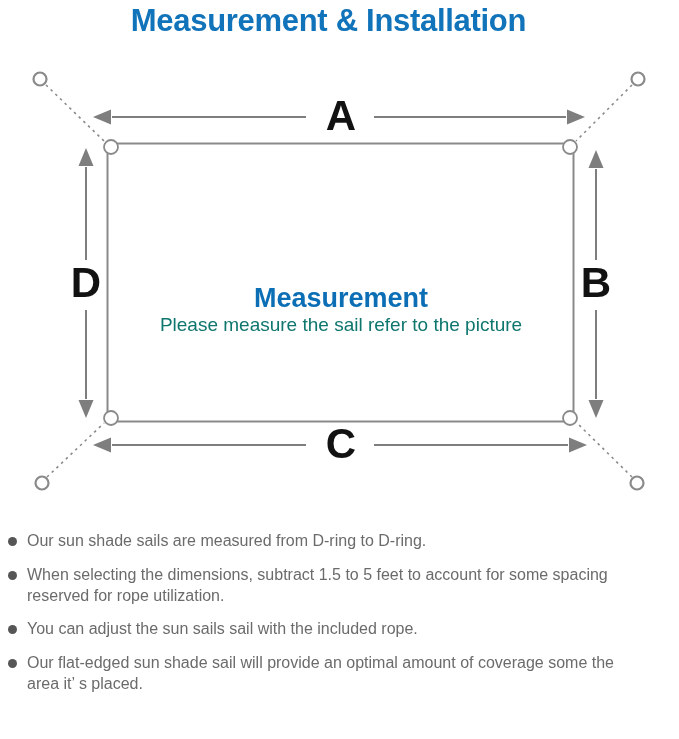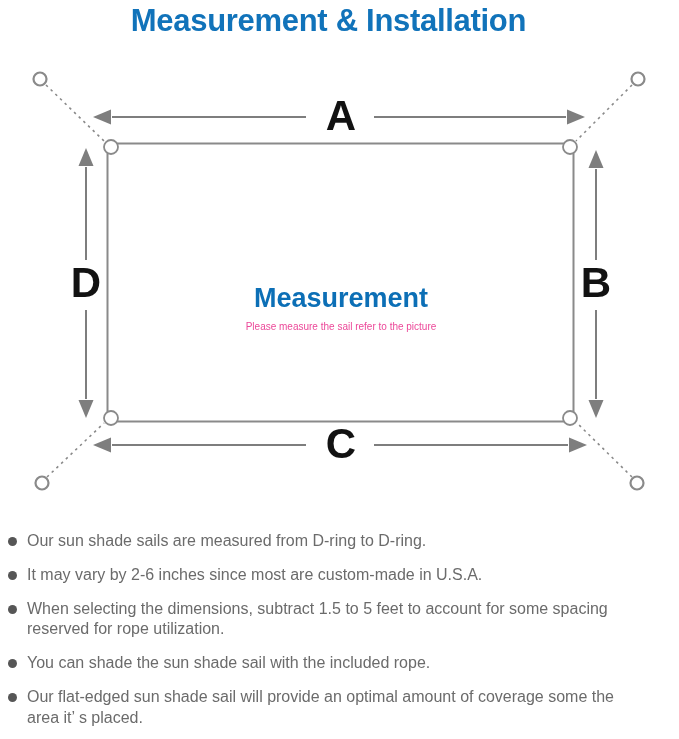--- a/index.html
+++ b/index.html
@@ -24,22 +24,22 @@
   }
   .center-text{
     position:absolute;left:341px;top:242px;
     transform:translateX(-50%);
     text-align:center;white-space:nowrap;
   }
   .center-title{
     font-size:27px;font-weight:700;color:#0C6FB6;line-height:1.2;margin-top:40px;
   }
   .center-sub{
-    margin-top:7px;
-    font-size:10px;color:#ec4899;
+    margin-top:0;
+    font-size:19px;color:#0f766e;
   }
   .notes{
     position:absolute;top:531px;left:8px;right:24px;
     display:flex;flex-direction:column;gap:13px;
   }
   .note{display:flex;gap:10px;align-items:flex-start;}
   .note .dot{
     flex:none;width:9px;height:9px;border-radius:50%;
     background:#565656;margin-top:6px;
   }
@@ -113,29 +113,25 @@
     <div class="center-sub">Please measure the sail refer to the picture</div>
   </div>
 
   <div class="notes">
     <div class="note">
       <span class="dot"></span>
       <span class="txt">Our sun shade sails are measured from D-ring to D-ring.</span>
     </div>
     <div class="note">
       <span class="dot"></span>
-      <span class="txt">It may vary by 2-6 inches since most are custom-made in U.S.A.</span>
-    </div>
-    <div class="note">
-      <span class="dot"></span>
       <span class="txt">When selecting the dimensions, subtract 1.5 to 5 feet to account for some spacing reserved for rope utilization.</span>
     </div>
     <div class="note">
       <span class="dot"></span>
-      <span class="txt">You can shade the sun shade sail with the included rope.</span>
+      <span class="txt">You can adjust the sun sails sail with the included rope.</span>
     </div>
     <div class="note">
       <span class="dot"></span>
       <span class="txt">Our flat-edged sun shade sail will provide an optimal amount of coverage some the area it’ s placed.</span>
     </div>
   </div>
 
 </div>
 
 </body></html>

